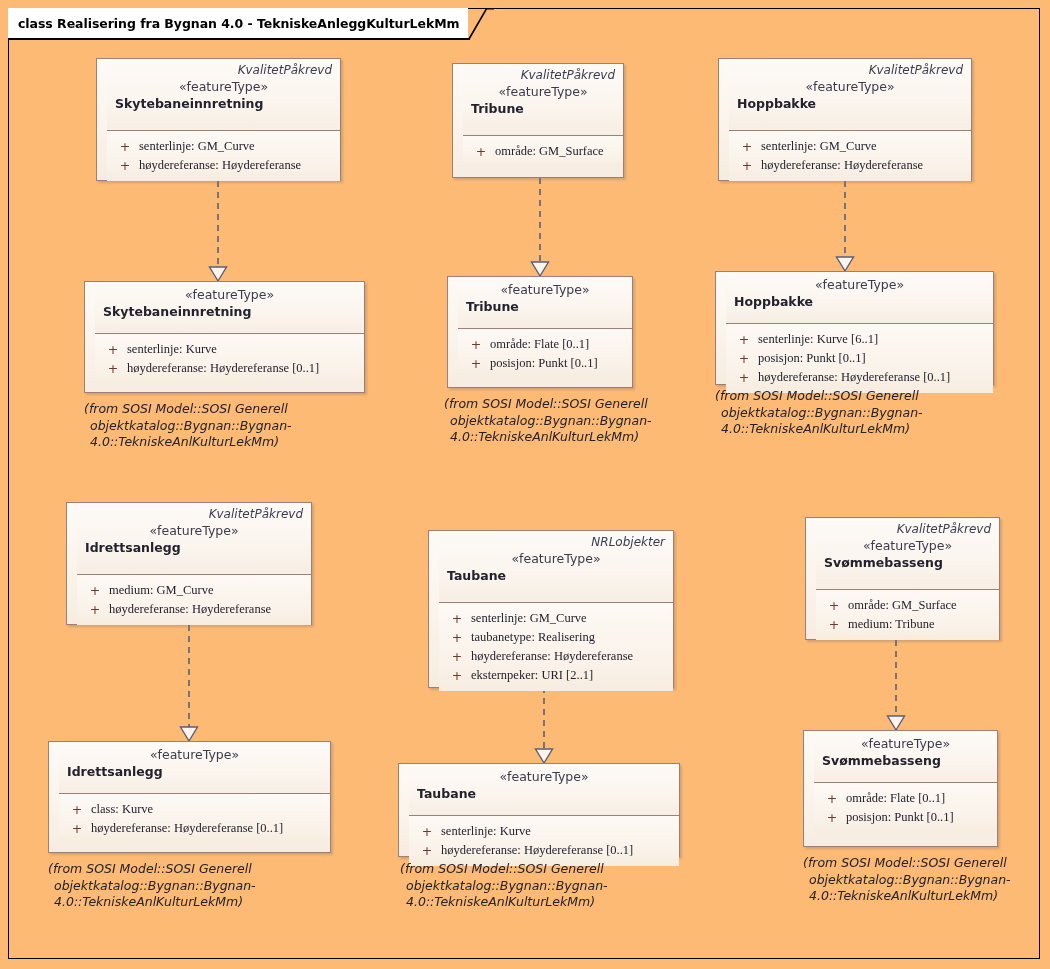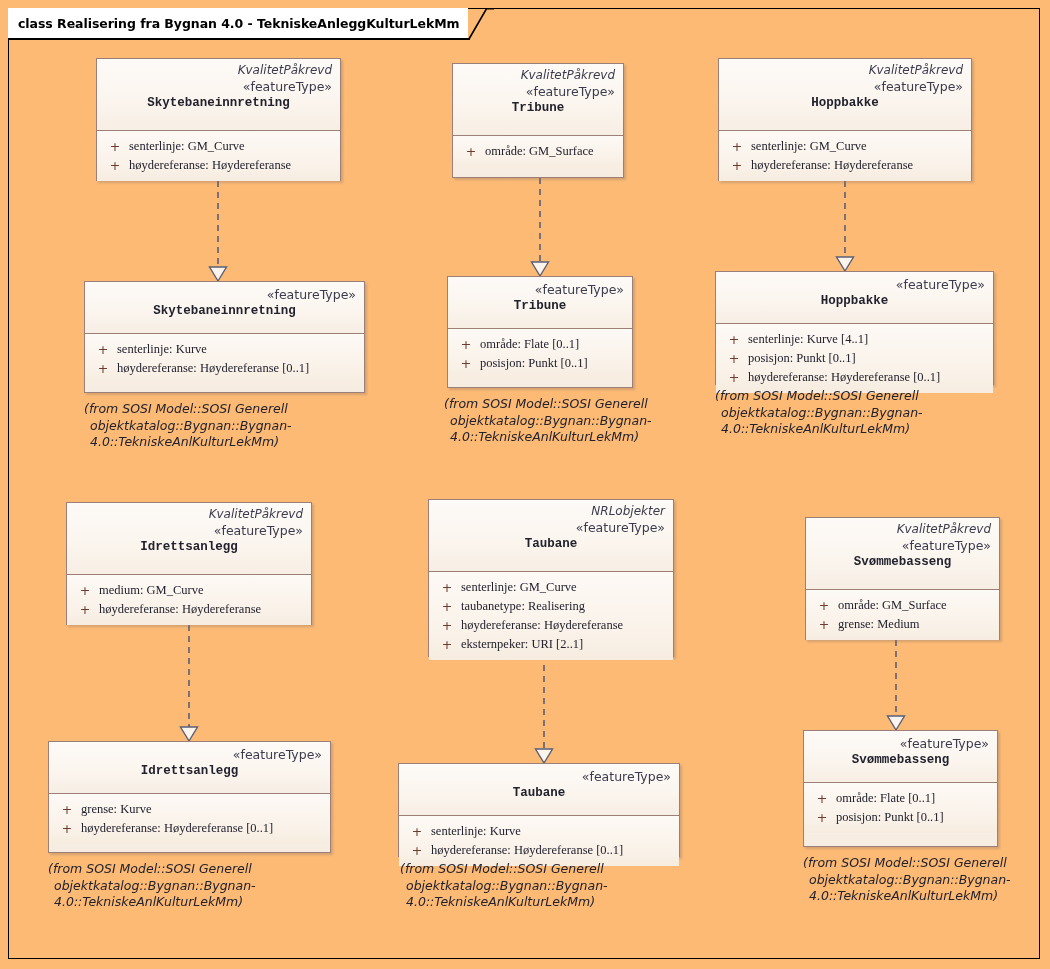--- a/index.html
+++ b/index.html
@@ -63,51 +63,50 @@
     z-index: 6;
   }
 
   
   .umlbox {
     position: absolute;
     box-sizing: border-box;
     border: 1px solid #9c7f76;
     background: linear-gradient(to bottom, #fdfaf6 0%, #fbf4ec 55%, #f6ece1 100%);
     box-shadow: 2px 2px 2px rgba(140,120,110,0.35);
+    padding-left: 10px;
   }
   .umlbox .head {
     box-sizing: border-box;
     border-bottom: 1px solid #9c7f76;
     padding: 4px 8px 7px 8px;
     background: linear-gradient(to bottom, #fdfaf7 0%, #fbf5ee 60%, #f7eee4 100%);
   }
   .umlbox .pkg {
     text-align: right;
     font-style: italic;
     font-size: 12px;
     color: #3b3b4d;
     line-height: 15px;
     white-space: nowrap;
   }
   .umlbox .pkg.empty { height: 0; line-height: 0; }
   .umlbox .stereo {
-    text-align: right;
+    text-align: center;
     font-size: 12.5px;
     color: #3b3b4d;
     line-height: 17px;
     white-space: nowrap;
   }
   .umlbox .cname {
-    text-align: center;
     font-size: 12.5px;
     font-weight: bold;
     color: #22222e;
     line-height: 17px;
     white-space: nowrap;
-    font-family: Liberation Mono, monospace;
   }
   .umlbox .attrs {
     padding: 6px 4px 6px 4px;
     background: linear-gradient(to bottom, #fdf9f5 0%, #faf2e9 70%, #f6ecdf 100%);
   }
   .umlbox .attr {
     display: flex;
     font-size: 12.5px;
     color: #22222e;
     line-height: 19px;
@@ -276,21 +275,21 @@
       </div>
       <div class="umlbox" style="left: 715px; top: 271px; width: 279px; height: 114px;">
         <div class="head" style="height: 52px;">
           <div class="pkg empty"></div>
           <div class="stereo">«featureType»</div>
           <div class="cname">Hoppbakke</div>
         </div>
         <div class="attrs">
           <div class="attr">
             <span class="vis">+</span>
-            <span class="sig">senterlinje: Kurve [4..1]</span>
+            <span class="sig">senterlinje: Kurve [6..1]</span>
           </div>
           <div class="attr">
             <span class="vis">+</span>
             <span class="sig">posisjon: Punkt [0..1]</span>
           </div>
           <div class="attr">
             <span class="vis">+</span>
             <span class="sig">høydereferanse: Høydereferanse [0..1]</span>
           </div>
         </div>
@@ -315,30 +314,30 @@
       </div>
       <div class="umlbox" style="left: 48px; top: 741px; width: 283px; height: 112px;">
         <div class="head" style="height: 52px;">
           <div class="pkg empty"></div>
           <div class="stereo">«featureType»</div>
           <div class="cname">Idrettsanlegg</div>
         </div>
         <div class="attrs">
           <div class="attr">
             <span class="vis">+</span>
-            <span class="sig">grense: Kurve</span>
+            <span class="sig">class: Kurve</span>
           </div>
           <div class="attr">
             <span class="vis">+</span>
             <span class="sig">høydereferanse: Høydereferanse [0..1]</span>
           </div>
         </div>
       </div>
       <div class="fromcap" style="left: 48px; top: 861px; width: 290px;">(from SOSI Model::SOSI Generell objektkatalog::Bygnan::Bygnan-4.0::TekniskeAnlKulturLekMm)</div>
-      <div class="umlbox" style="left: 428px; top: 499px; width: 246px; height: 158px;">
+      <div class="umlbox" style="left: 428px; top: 530px; width: 246px; height: 158px;">
         <div class="head" style="height: 72px;">
           <div class="pkg">NRLobjekter</div>
           <div class="stereo">«featureType»</div>
           <div class="cname">Taubane</div>
         </div>
         <div class="attrs">
           <div class="attr">
             <span class="vis">+</span>
             <span class="sig">senterlinje: GM_Curve</span>
           </div>
@@ -380,21 +379,21 @@
           <div class="stereo">«featureType»</div>
           <div class="cname">Svømmebasseng</div>
         </div>
         <div class="attrs">
           <div class="attr">
             <span class="vis">+</span>
             <span class="sig">område: GM_Surface</span>
           </div>
           <div class="attr">
             <span class="vis">+</span>
-            <span class="sig">grense: Medium</span>
+            <span class="sig">medium: Tribune</span>
           </div>
         </div>
       </div>
       <div class="umlbox" style="left: 803px; top: 730px; width: 195px; height: 117px;">
         <div class="head" style="height: 52px;">
           <div class="pkg empty"></div>
           <div class="stereo">«featureType»</div>
           <div class="cname">Svømmebasseng</div>
         </div>
         <div class="attrs">

